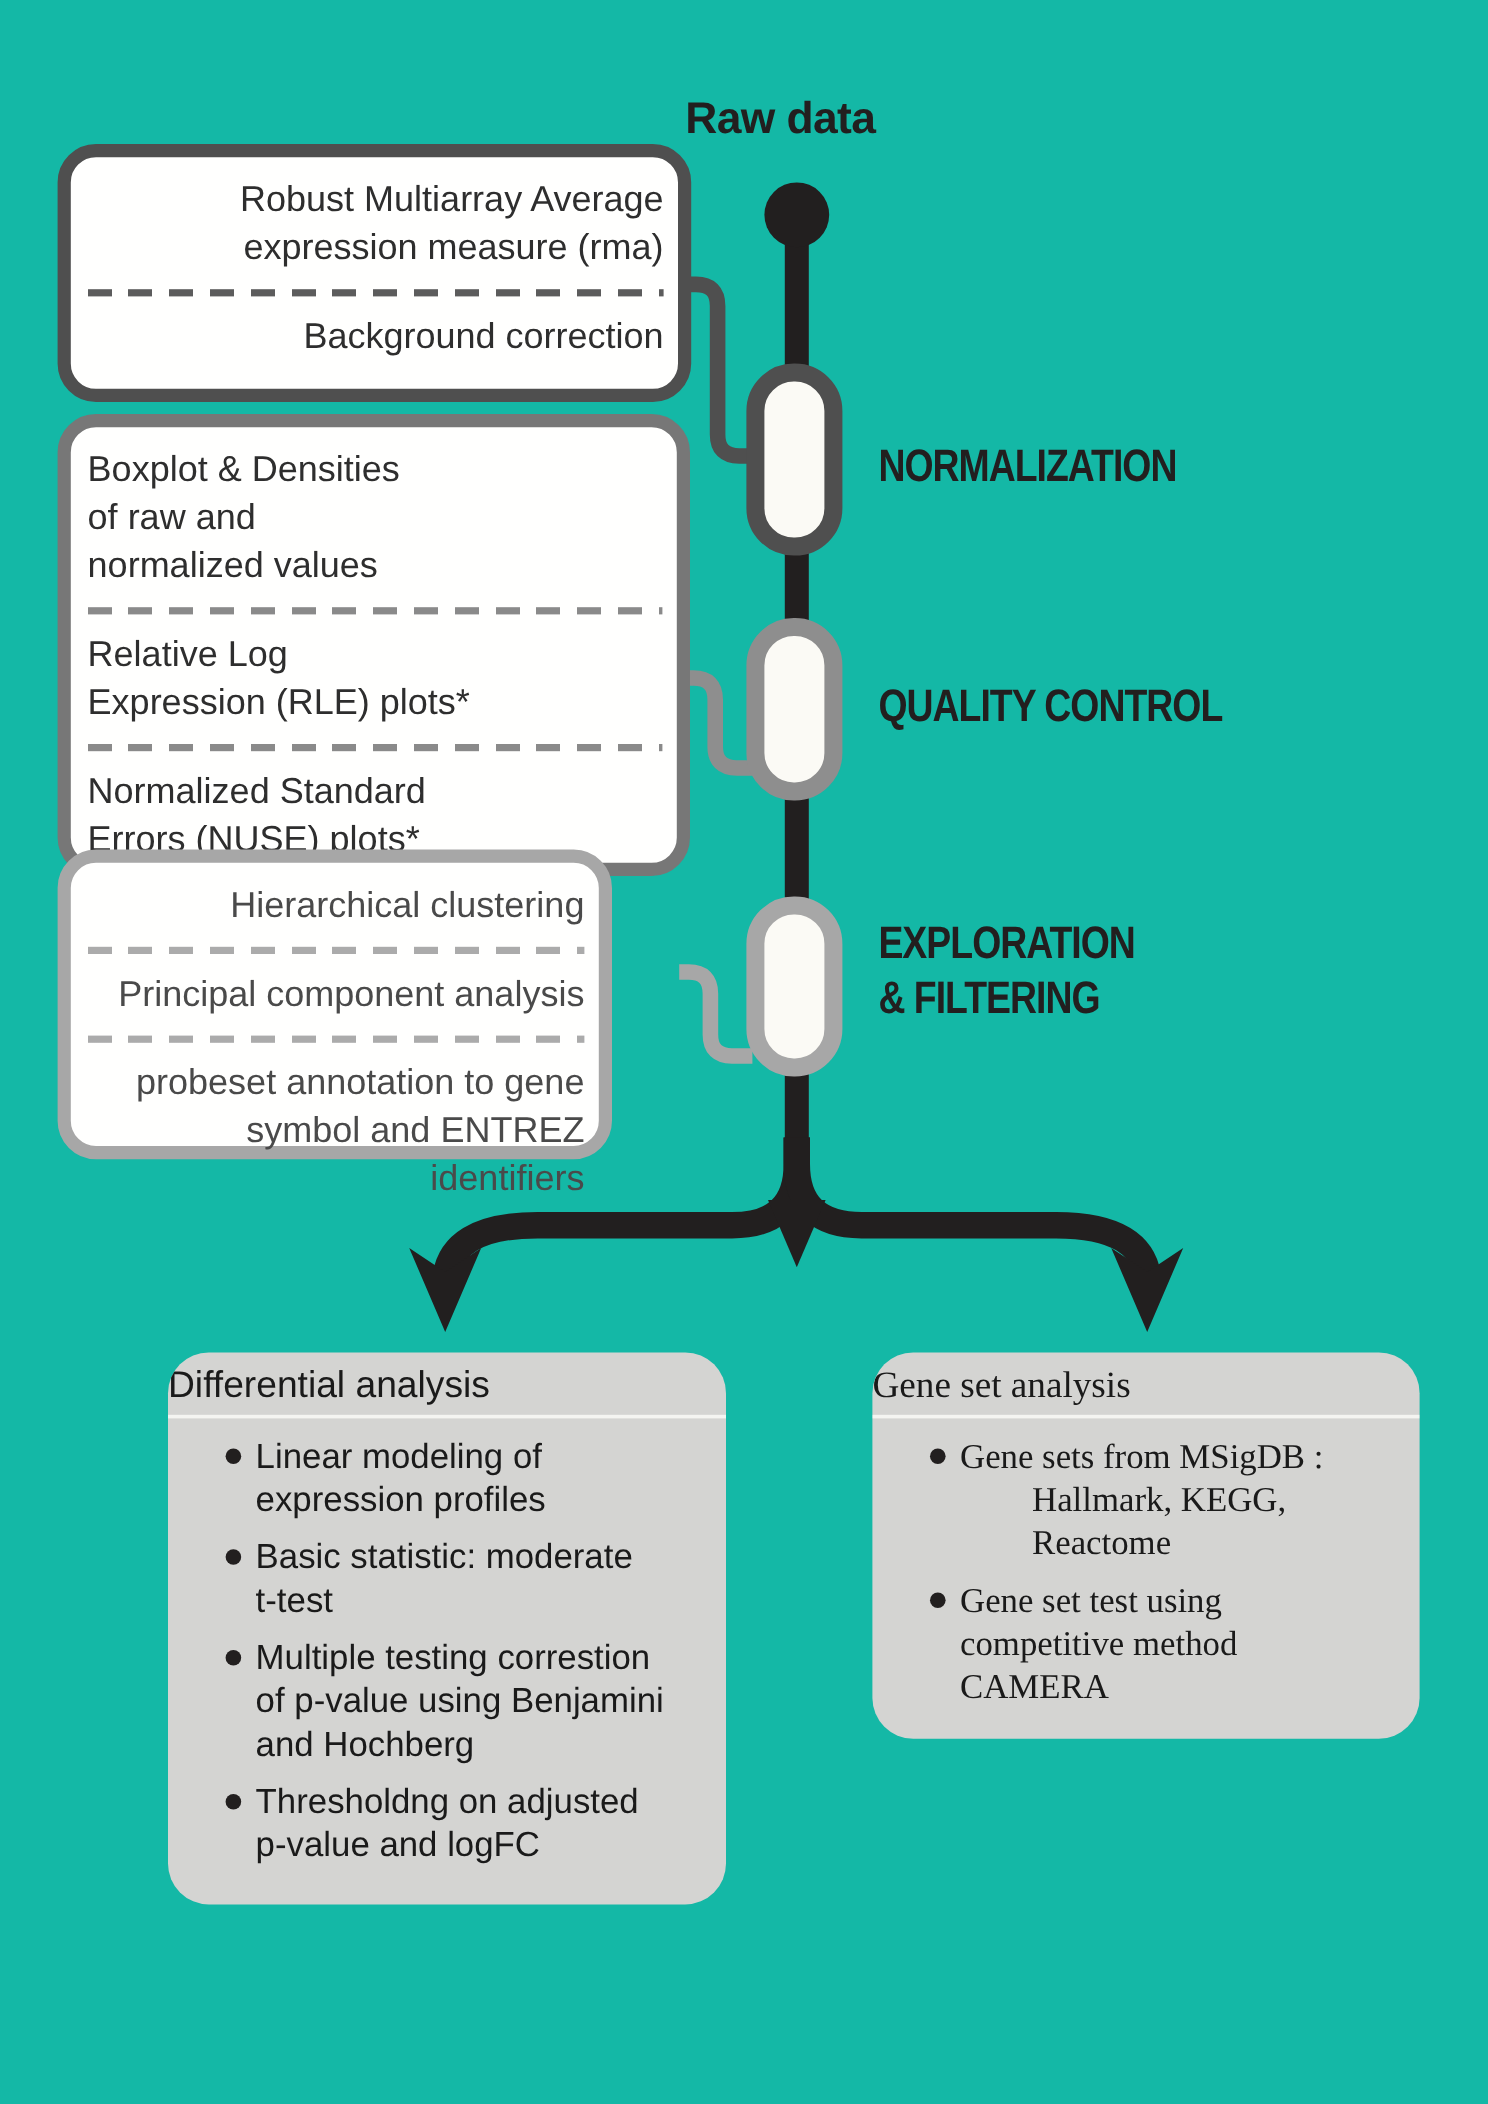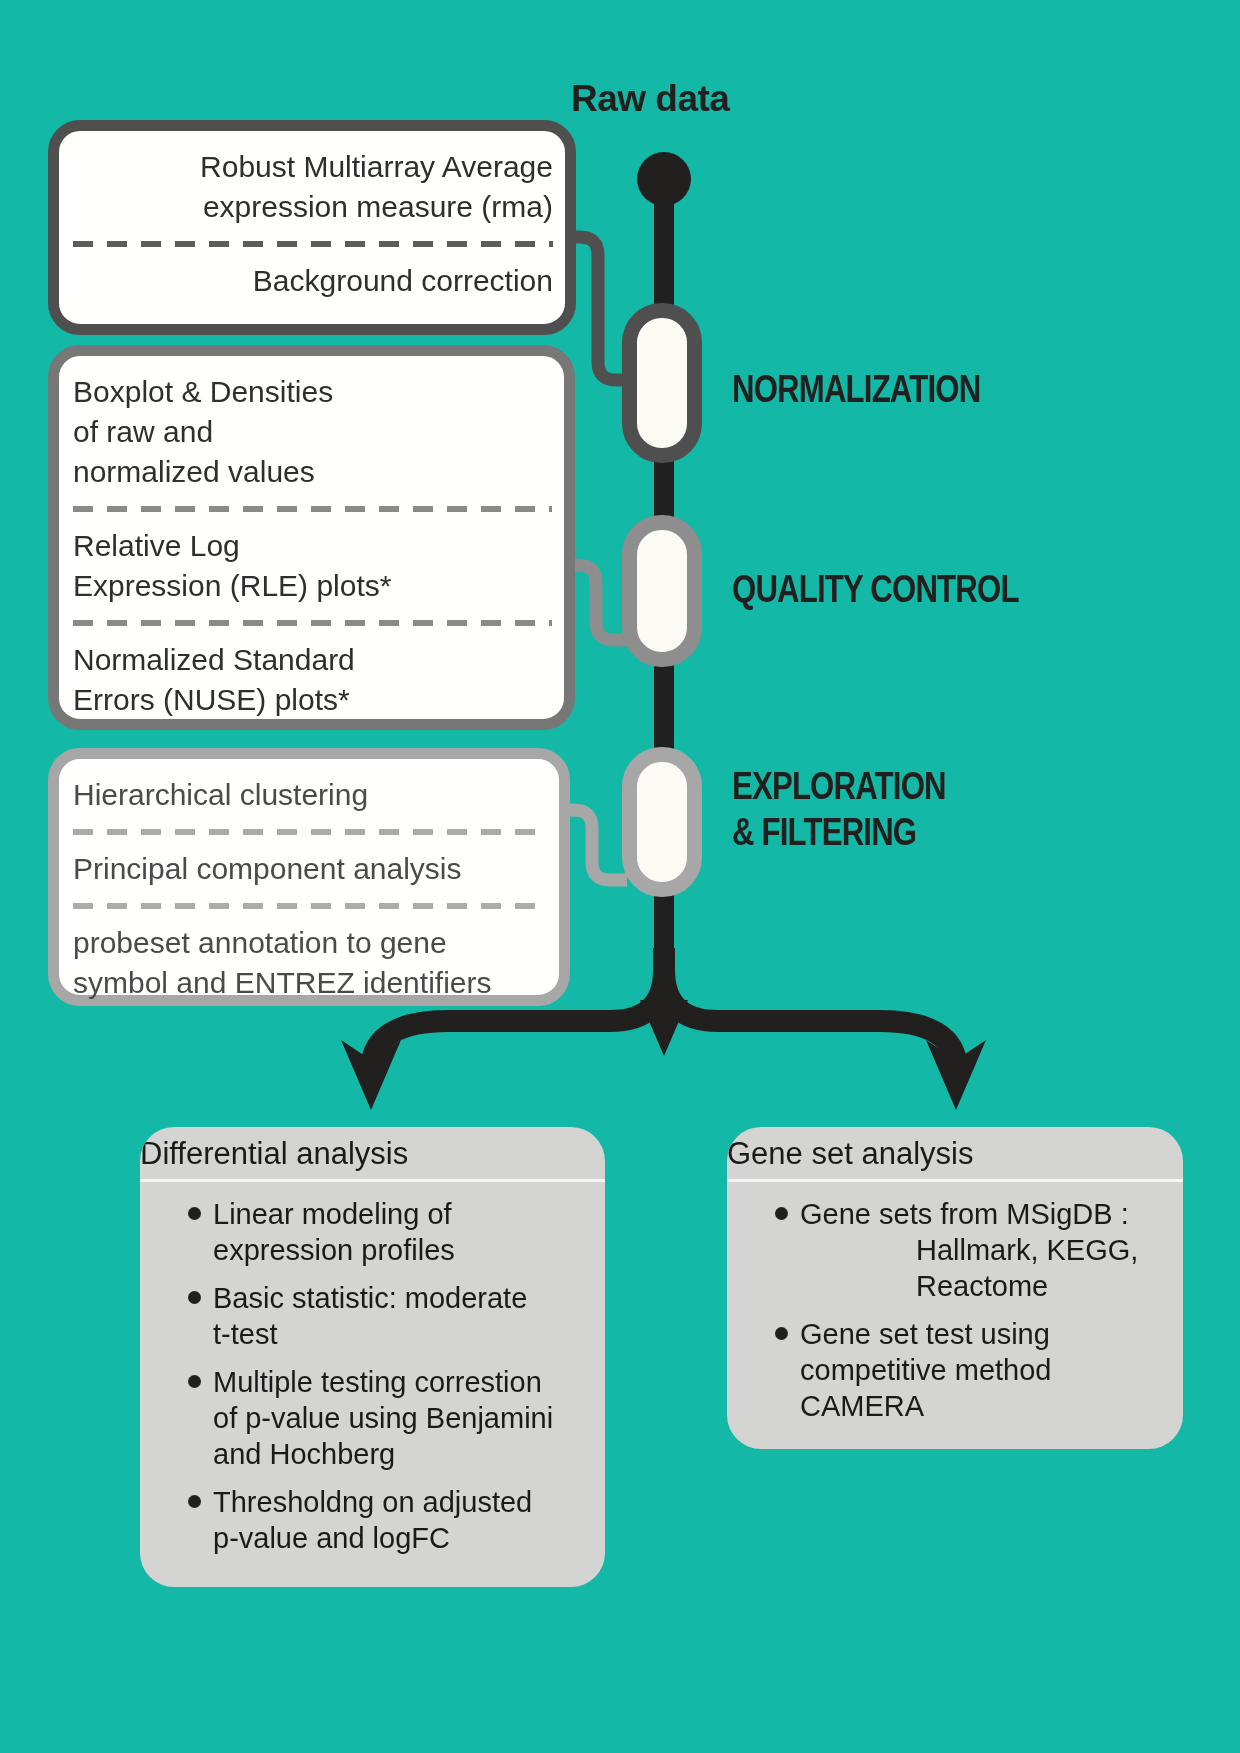--- a/index.html
+++ b/index.html
@@ -46,45 +46,45 @@
   .stage-label.pos2{top:566px;}
   .stage-label.pos3{top:763px;}
 
   .step-box{
     position:absolute;left:48px;box-sizing:border-box;
     background:#fffffe;border-radius:32px;padding:10px 12px 10px 14px;
     font-size:30px;line-height:40px;color:var(--step-text);
   }
   .step-box.s1{top:120px;width:528px;height:215px;border:11px solid var(--stage1);text-align:right;}
   .step-box.s2{top:345px;width:527px;height:385px;border:11px solid var(--box2-border);}
-  .step-box.s3{top:748px;width:522px;height:258px;border:11px solid var(--stage3);color:var(--step-text-light);}
+  .step-box.s3{top:708px;width:462px;height:258px;border:11px solid var(--stage3);color:var(--step-text-light);text-align:right;}
   .sec{padding:6px 0;}
   .divider{height:6px;margin:8px 0;}
   .divider.d1{background:repeating-linear-gradient(90deg,#5c5c5c 0 20px,transparent 20px 34px);}
   .divider.d2{background:repeating-linear-gradient(90deg,#8a8a8a 0 20px,transparent 20px 34px);}
   .divider.d3{background:repeating-linear-gradient(90deg,#ababab 0 20px,transparent 20px 34px);}
 
   .result-box{
     position:absolute;box-sizing:border-box;background:var(--result-fill);
     border-radius:34px;color:var(--result-text);overflow:hidden;
   }
   .result-box.left{left:140px;top:1127px;width:465px;height:460px;}
-  .result-box.right{left:727px;top:1127px;width:456px;height:322px;}
+  .result-box.right{left:727px;top:1127px;width:456px;height:322px;font-family:Liberation Serif, serif;}
   .rb-header{
     height:52px;line-height:54px;font-size:31px;color:var(--result-text);
   }
   .rb-sep{height:3px;background:var(--sep);}
   .rb-body{padding:14px 16px 0 48px;font-size:29px;line-height:36px;}
   .bullet{display:flex;margin-bottom:12px;}
   .bullet .dot{
     flex:none;width:13px;height:13px;border-radius:50%;background:var(--ink);
     margin:11px 12px 0 0;
   }
   .bl{flex:1;}
-  .bl .ind{margin-left:116px;}
+  .bl .ind{margin-left:60px;}
 </style>
 </head>
 <body>
 
 <div class="canvas">
 
   <svg class="spine" width="1240" height="1753" viewBox="0 0 1240 1753">
 
     <path class="hook h1" d="M 570 237 L 580 237 Q 598 237 598 255 L 598 362 Q 598 380 616 380 L 627 380"></path>
     <path class="hook h2" d="M 569 565 L 578 565 Q 596 565 596 583 L 596 622 Q 596 640 614 640 L 627 640"></path>

